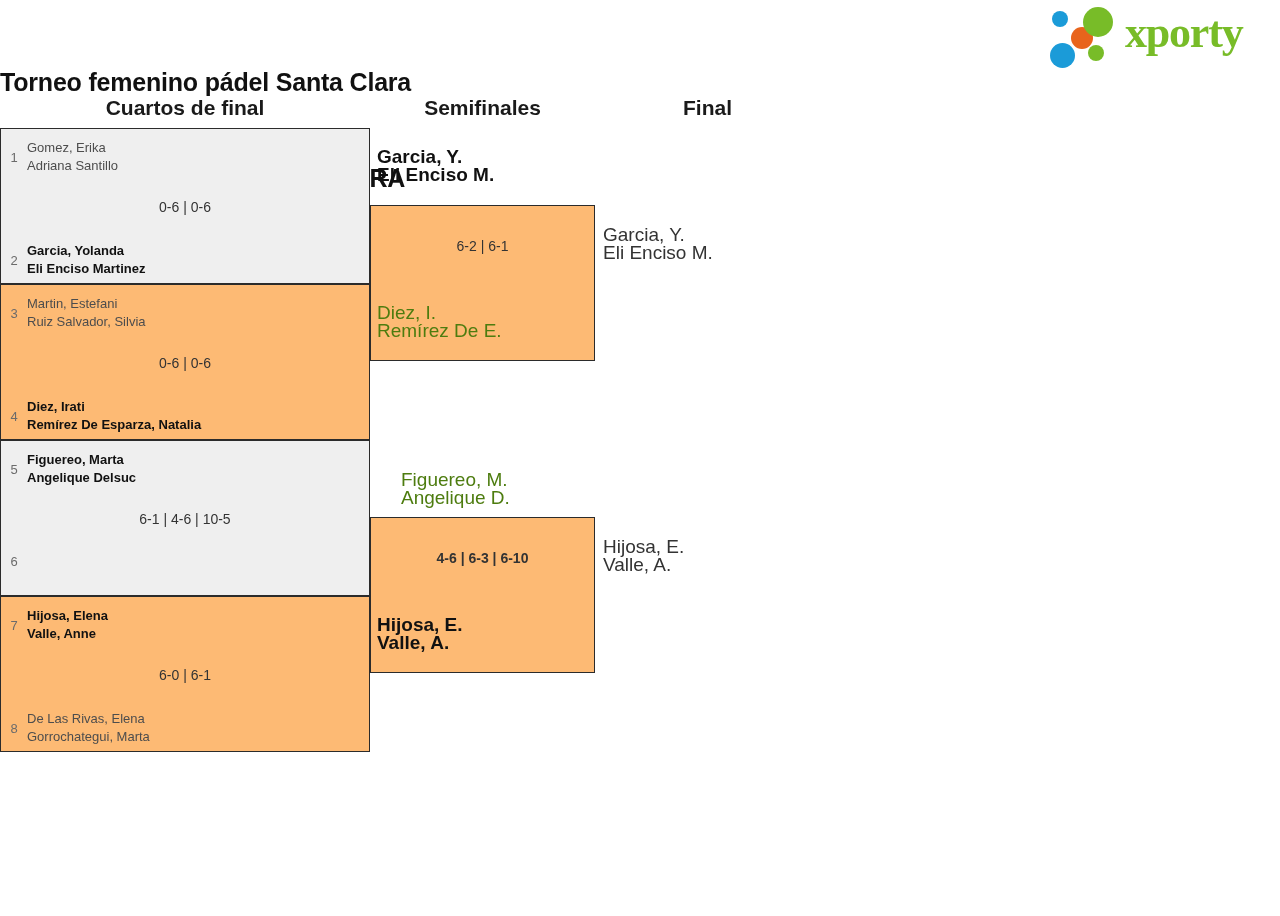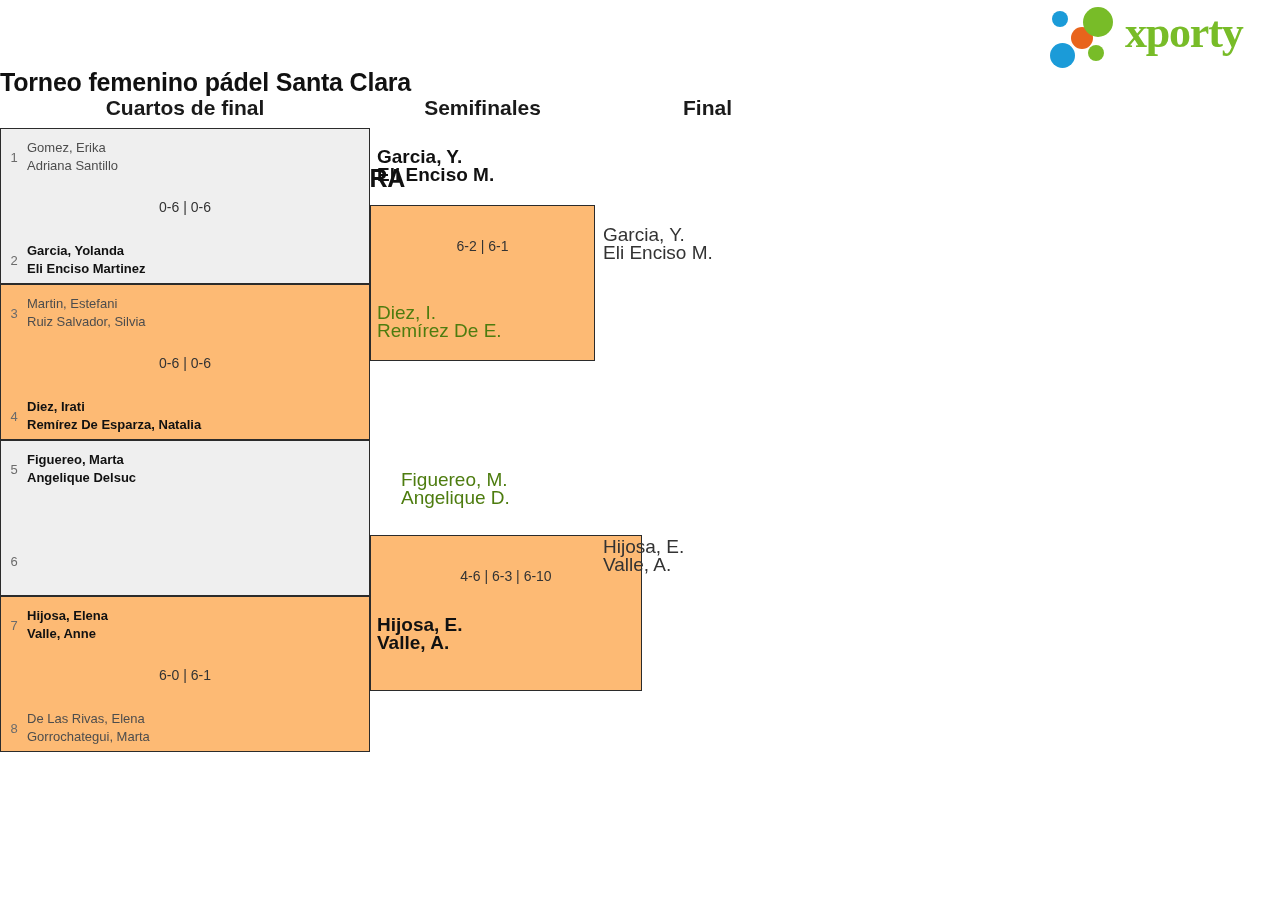--- a/index.html
+++ b/index.html
@@ -143,20 +143,21 @@
     </div>
 
     <div class="match shaded" style="left:0px;top:440px;width:370px;height:156px;">
       <div class="team winner" style="left:0px;top:10px;">
         <span class="seed">5</span>
         <span class="names">
           <span class="n">Figuereo, Marta</span>
           <span class="n">Angelique Delsuc</span>
         </span>
       </div>
+      <div class="score" style="top:70px;">6-1 | 4-6 | 10-5</div>
       <div class="team loser" style="left:0px;top:113px;">
         <span class="seed">6</span>
       </div>
     </div>
 
     <div class="match" style="left:0px;top:596px;width:370px;height:156px;">
       <div class="team winner" style="left:0px;top:10px;">
         <span class="seed">7</span>
         <span class="names">
           <span class="n">Hijosa, Elena</span>
@@ -182,21 +183,21 @@
     </div>
     <div class="teamlabel loser" style="left:377px;top:304px;">
       <span class="n">Diez, I.</span>
       <span class="n">Remírez De E.</span>
     </div>
 
     <div class="teamlabel loser" style="left:377px;top:471px;margin-left:24px;">
       <span class="n">Figuereo, M.</span>
       <span class="n">Angelique D.</span>
     </div>
-    <div class="match" style="left:370px;top:535px;width:272px;height:156px;">
+    <div class="match" style="left:370px;top:517px;width:225px;height:156px;font-weight:bold;">
       <div class="score" style="top:32px;">4-6 | 6-3 | 6-10</div>
     </div>
     <div class="teamlabel winner" style="left:377px;top:616px;">
       <span class="n">Hijosa, E.</span>
       <span class="n">Valle, A.</span>
     </div>
 
     <div class="teamlabel pending" style="left:603px;top:226px;">
       <span class="n">Garcia, Y.</span>
       <span class="n">Eli Enciso M.</span>

